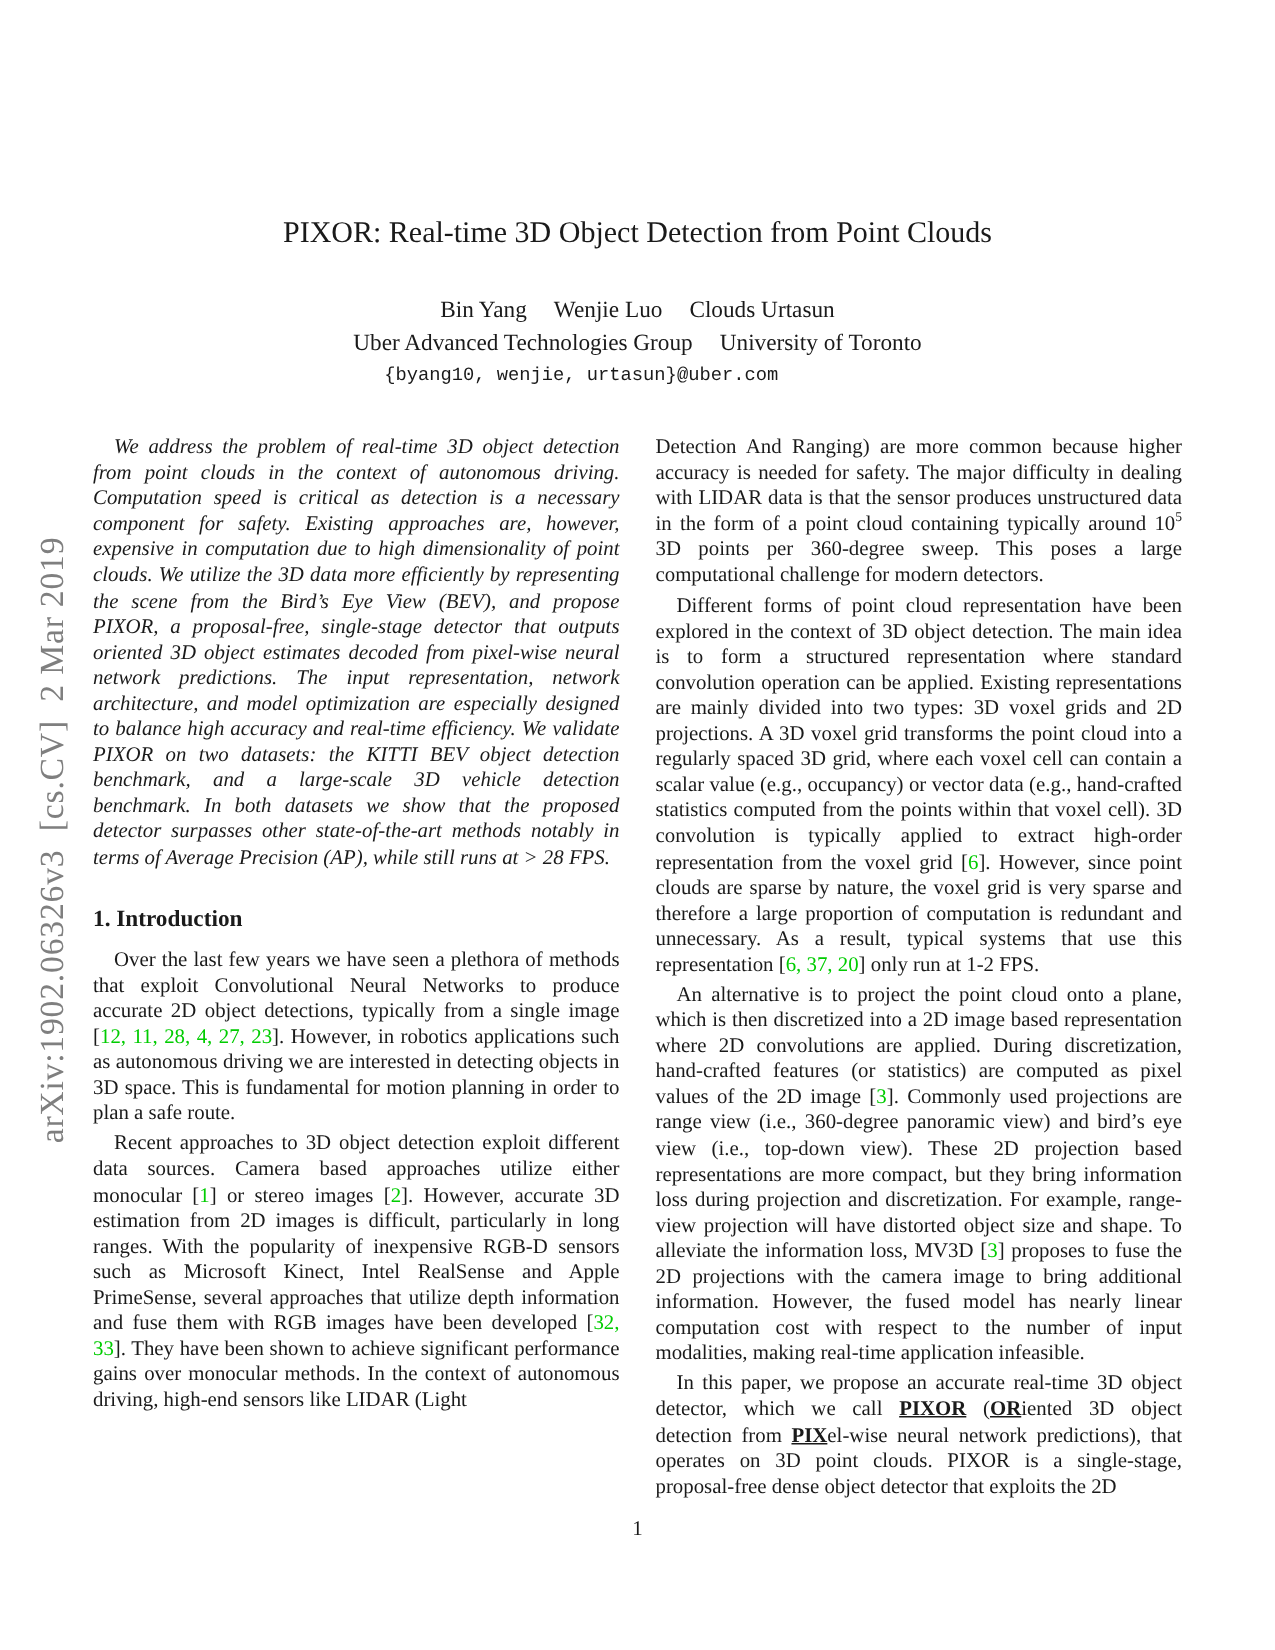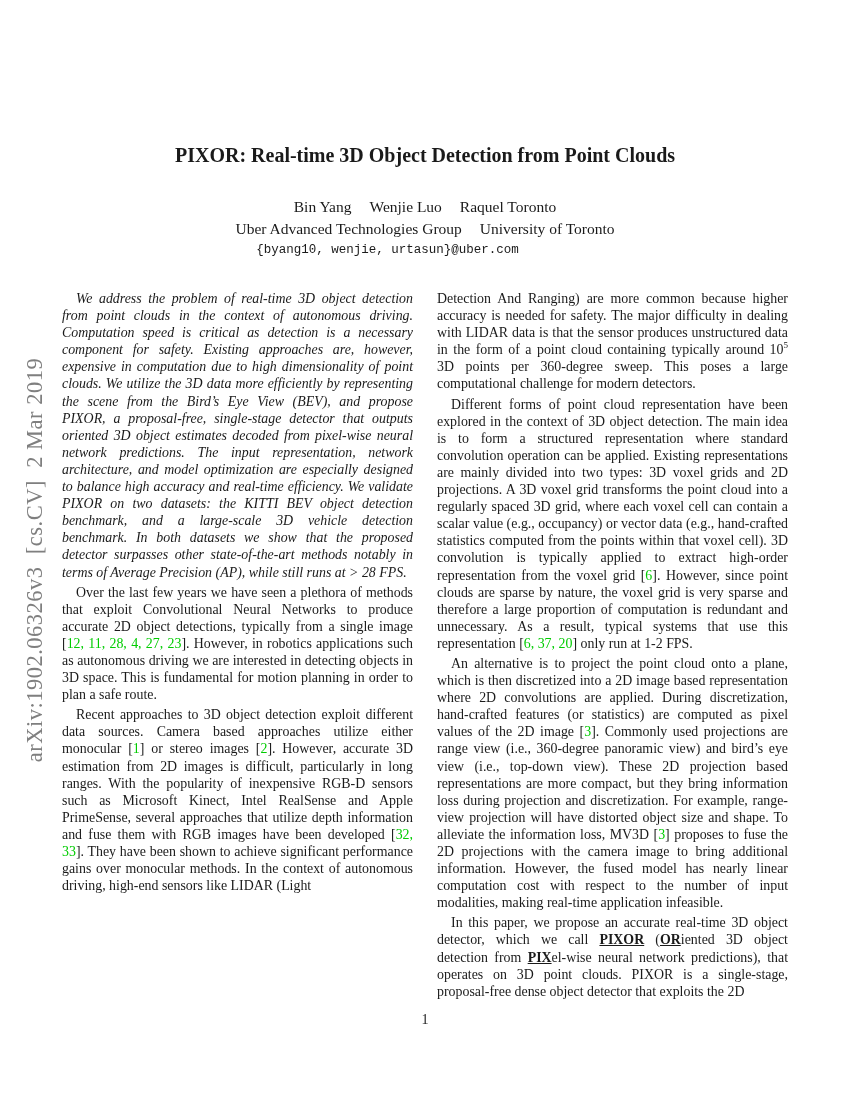--- a/index.html
+++ b/index.html
@@ -13,21 +13,21 @@
   .watermark {
     position:absolute; left:-245px; top:547px;
     width:560px; height:26px;
     transform:rotate(-90deg);
     text-align:center; white-space:pre;
     font-size:22.5px; color:var(--wm-color,#7f7f7f);
     letter-spacing:0.5px;
   }
   .title {
     position:absolute; top:144px; left:0; width:850px;
-    text-align:center; font-size:20px; font-weight:bold;
+    text-align:center; font-size:20px; font-weight:normal;
   }
   .authors {
     position:absolute; top:198px; left:0; width:850px;
     text-align:center; font-size:15.5px;
   }
   .authors span { margin:15px 9px; }
   .affils {
     position:absolute; top:220px; left:0; width:850px;
     text-align:center; font-size:15.5px;
   }
@@ -65,31 +65,32 @@
   }
 </style>
 </head>
 <body>
 
 <div class="watermark">arXiv:1902.06326v3  [cs.CV]  2 Mar 2019</div>
 
 <div class="title">PIXOR: Real-time 3D Object Detection from Point Clouds</div>
 
 <div class="authors">
-  <span>Bin Yang</span><span>Wenjie Luo</span><span>Raquel Toronto</span>
+  <span>Bin Yang</span><span>Wenjie Luo</span><span>Clouds Urtasun</span>
 </div>
 
 <div class="affils">
   <span>Uber Advanced Technologies Group</span><span>University of Toronto</span>
 </div>
 
 <div class="email">{byang10, wenjie, urtasun}@uber.com</div>
 
 <div class="col col-left">
   <p class="abstract-body">We address the problem of real-time 3D object detection from point clouds in the context of autonomous driving. Computation speed is critical as detection is a necessary component for safety. Existing approaches are, however, expensive in computation due to high dimensionality of point clouds. We utilize the 3D data more efficiently by representing the scene from the Bird’s Eye View (BEV), and propose PIXOR, a proposal-free, single-stage detector that outputs oriented 3D object estimates decoded from pixel-wise neural network predictions. The input representation, network architecture, and model optimization are especially designed to balance high accuracy and real-time efficiency. We validate PIXOR on two datasets: the KITTI BEV object detection benchmark, and a large-scale 3D vehicle detection benchmark. In both datasets we show that the proposed detector surpasses other state-of-the-art methods notably in terms of Average Precision (AP), while still runs at &gt; 28 FPS.</p>
+  <div class="section-heading">1. Introduction</div>
   <p>Over the last few years we have seen a plethora of methods that exploit Convolutional Neural Networks to produce accurate 2D object detections, typically from a single image [<span class="cite">12, 11, 28, 4, 27, 23</span>]. However, in robotics applications such as autonomous driving we are interested in detecting objects in 3D space. This is fundamental for motion planning in order to plan a safe route.</p>
   <p>Recent approaches to 3D object detection exploit different data sources. Camera based approaches utilize either monocular [<span class="cite">1</span>] or stereo images [<span class="cite">2</span>]. However, accurate 3D estimation from 2D images is difficult, particularly in long ranges. With the popularity of inexpensive RGB-D sensors such as Microsoft Kinect, Intel RealSense and Apple PrimeSense, several approaches that utilize depth information and fuse them with RGB images have been developed [<span class="cite">32, 33</span>]. They have been shown to achieve significant performance gains over monocular methods. In the context of autonomous driving, high-end sensors like LIDAR (Light</p>
 </div>
 
 <div class="col col-right">
   <p class="noindent">Detection And Ranging) are more common because higher accuracy is needed for safety. The major difficulty in dealing with LIDAR data is that the sensor produces unstructured data in the form of a point cloud containing typically around 10<span class="sup">5</span> 3D points per 360-degree sweep. This poses a large computational challenge for modern detectors.</p>
   <p>Different forms of point cloud representation have been explored in the context of 3D object detection. The main idea is to form a structured representation where standard convolution operation can be applied. Existing representations are mainly divided into two types: 3D voxel grids and 2D projections. A 3D voxel grid transforms the point cloud into a regularly spaced 3D grid, where each voxel cell can contain a scalar value (e.g., occupancy) or vector data (e.g., hand-crafted statistics computed from the points within that voxel cell). 3D convolution is typically applied to extract high-order representation from the voxel grid [<span class="cite">6</span>]. However, since point clouds are sparse by nature, the voxel grid is very sparse and therefore a large proportion of computation is redundant and unnecessary. As a result, typical systems that use this representation [<span class="cite">6, 37, 20</span>] only run at 1-2 FPS.</p>
   <p>An alternative is to project the point cloud onto a plane, which is then discretized into a 2D image based representation where 2D convolutions are applied. During discretization, hand-crafted features (or statistics) are computed as pixel values of the 2D image [<span class="cite">3</span>]. Commonly used projections are range view (i.e., 360-degree panoramic view) and bird’s eye view (i.e., top-down view). These 2D projection based representations are more compact, but they bring information loss during projection and discretization. For example, range-view projection will have distorted object size and shape. To alleviate the information loss, MV3D [<span class="cite">3</span>] proposes to fuse the 2D projections with the camera image to bring additional information. However, the fused model has nearly linear computation cost with respect to the number of input modalities, making real-time application infeasible.</p>
   <p>In this paper, we propose an accurate <span class="em">real-time</span> 3D object detector, which we call <span class="bold">PIXOR</span> (<span class="bold">OR</span>iented 3D object detection from <span class="bold">PIX</span>el-wise neural network predictions), that operates on 3D point clouds. PIXOR is a single-stage, proposal-free dense object detector that exploits the 2D</p>
 </div>

